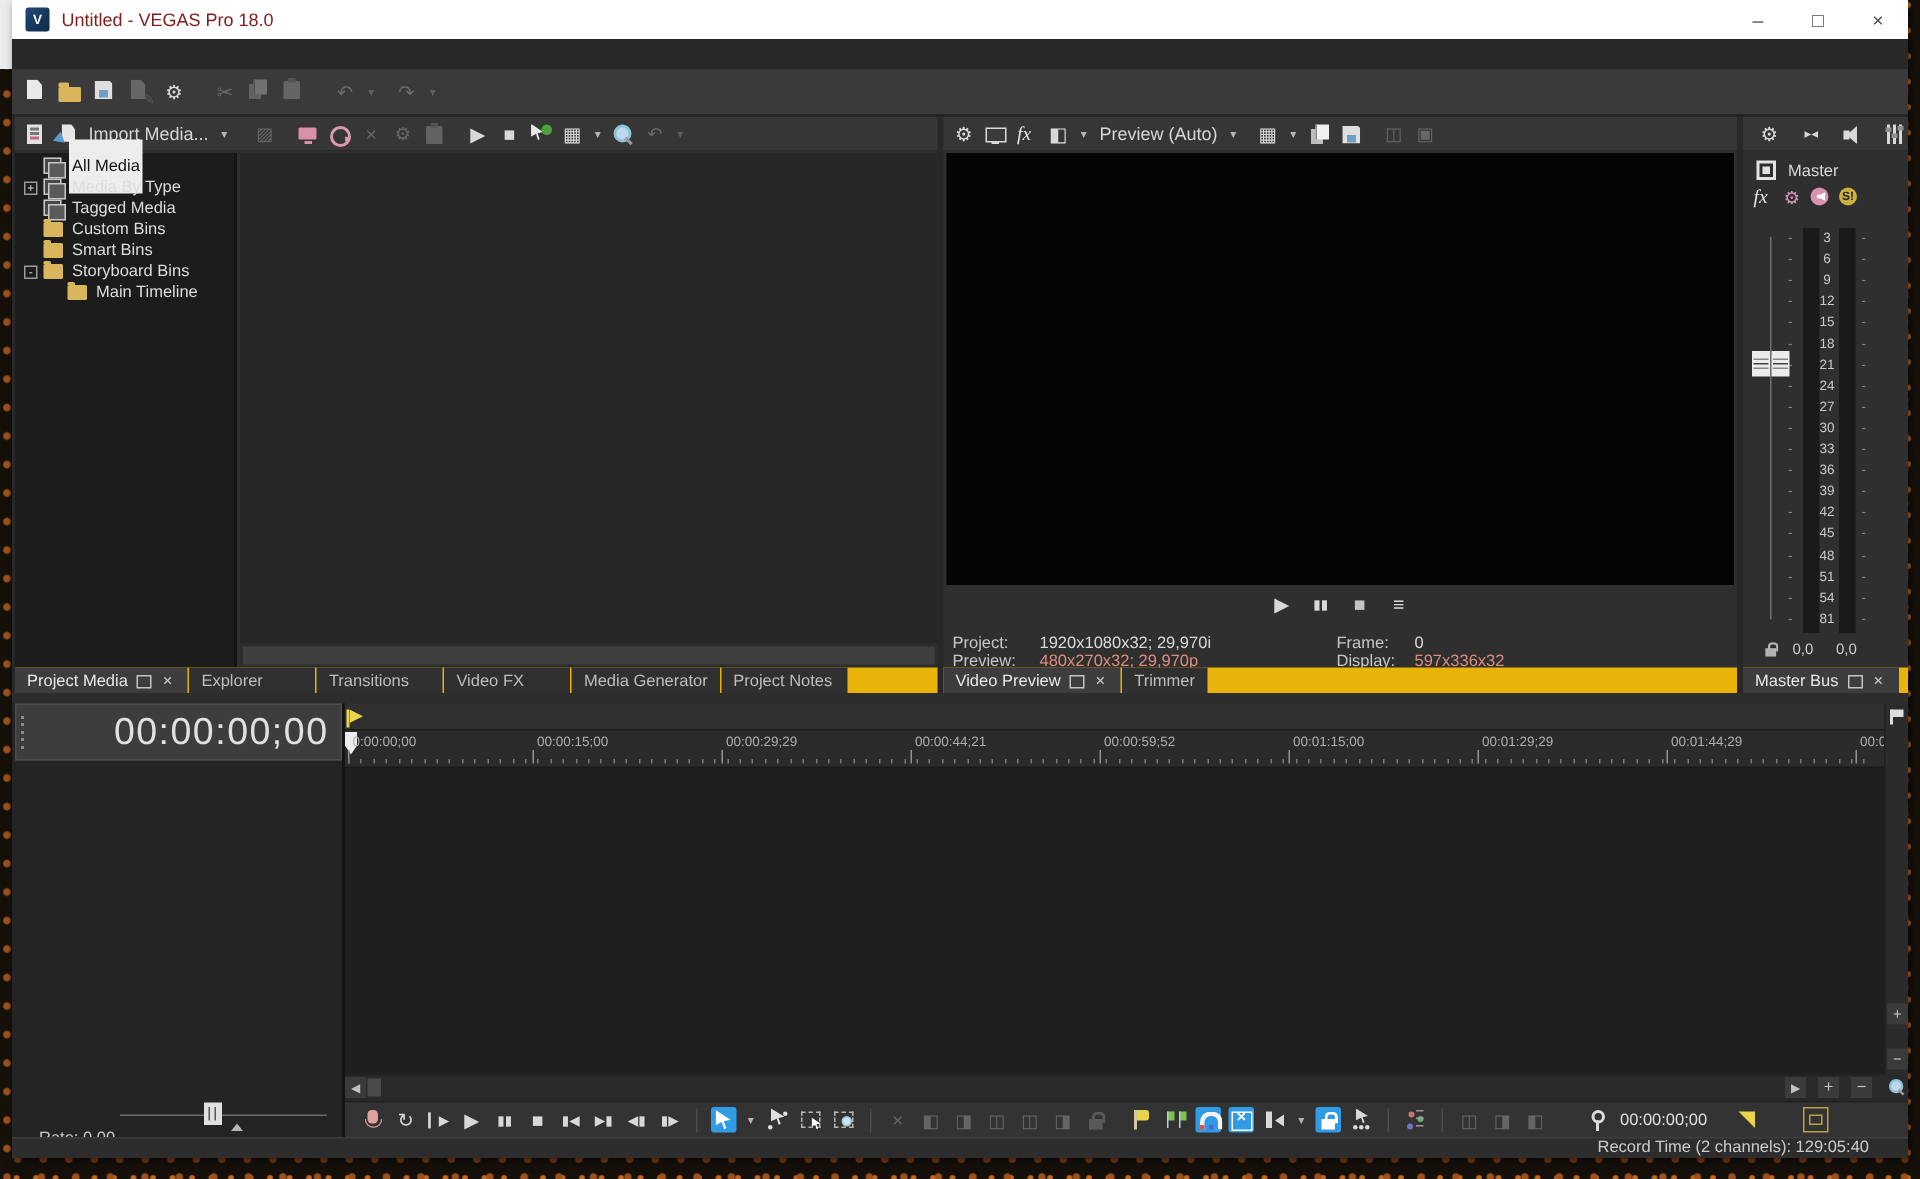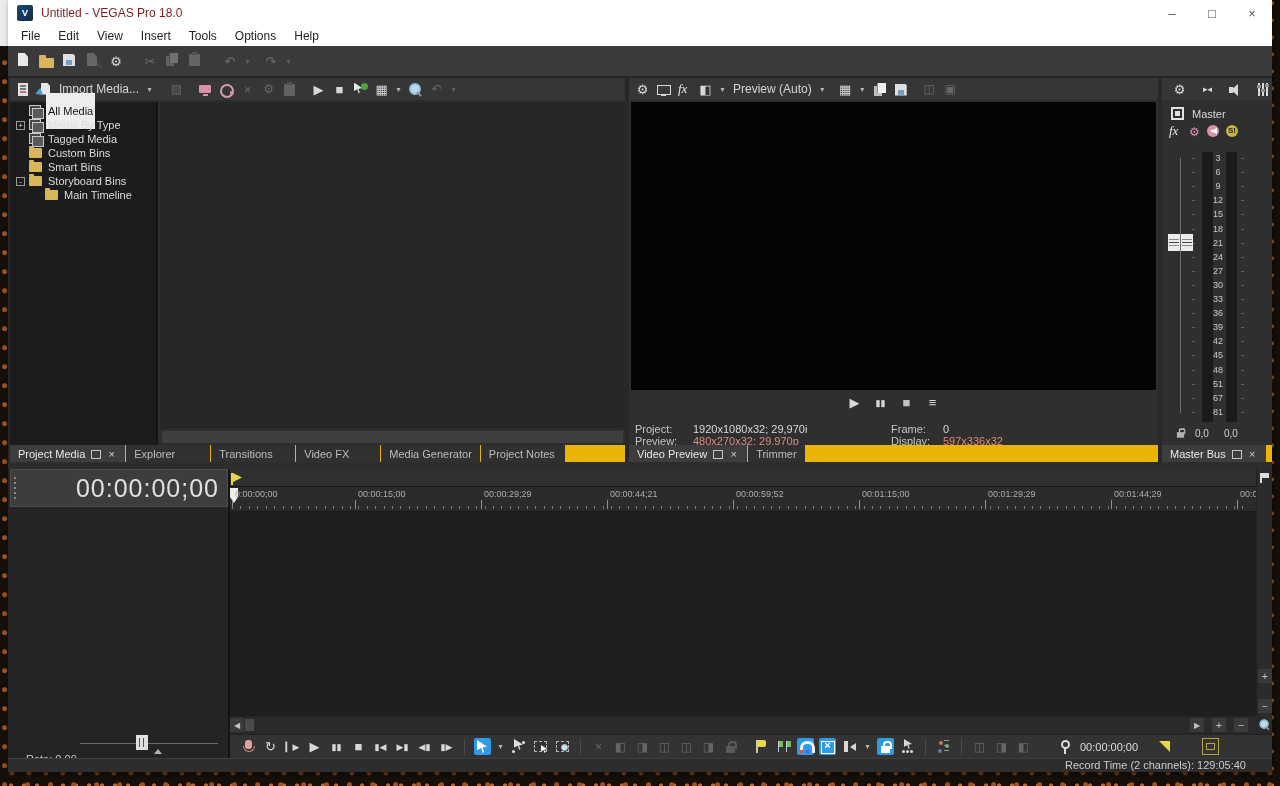--- a/index.html
+++ b/index.html
@@ -212,29 +212,20 @@
   <div class="titlebar">
     <div class="app-icon">V</div>
     <div class="title-text">Untitled - VEGAS Pro 18.0</div>
     <div class="win-controls">
       <div class="wc">–</div>
       <div class="wc">□</div>
       <div class="wc">×</div>
     </div>
   </div>
 
-  <div class="menubar">
-      <span class="menu-item">File</span>
-      <span class="menu-item">Edit</span>
-      <span class="menu-item">View</span>
-      <span class="menu-item">Insert</span>
-      <span class="menu-item">Tools</span>
-      <span class="menu-item">Options</span>
-      <span class="menu-item">Help</span>
-    </div>
 
   <div class="main-toolbar">
       <span class="ci ci-page"></span>
       <span class="ci ci-folderico"></span>
       <span class="ci ci-disk"></span>
       <span class="ci ci-pageedit dis"></span>
       <span class="gi big">⚙</span>
       <span class="gap" style="width: 8px;"></span>
       <span class="gi big dis">✂</span>
       <span class="ci ci-copy dis"></span>
@@ -486,21 +477,21 @@
             <span>48</span>
             <span class="dash">-</span>
           </div>
           <div class="dbrow" style="top: 232.6px;">
             <span class="dash">-</span>
             <span>51</span>
             <span class="dash">-</span>
           </div>
           <div class="dbrow" style="top: 246.7px;">
             <span class="dash">-</span>
-            <span>67</span>
+            <span>54</span>
             <span class="dash">-</span>
           </div>
           <div class="dbrow" style="top: 260.8px;">
             <span class="dash">-</span>
             <span>81</span>
             <span class="dash">-</span>
           </div>
         </div>
       <div class="fader-handles">
         <span class="fh"></span>

